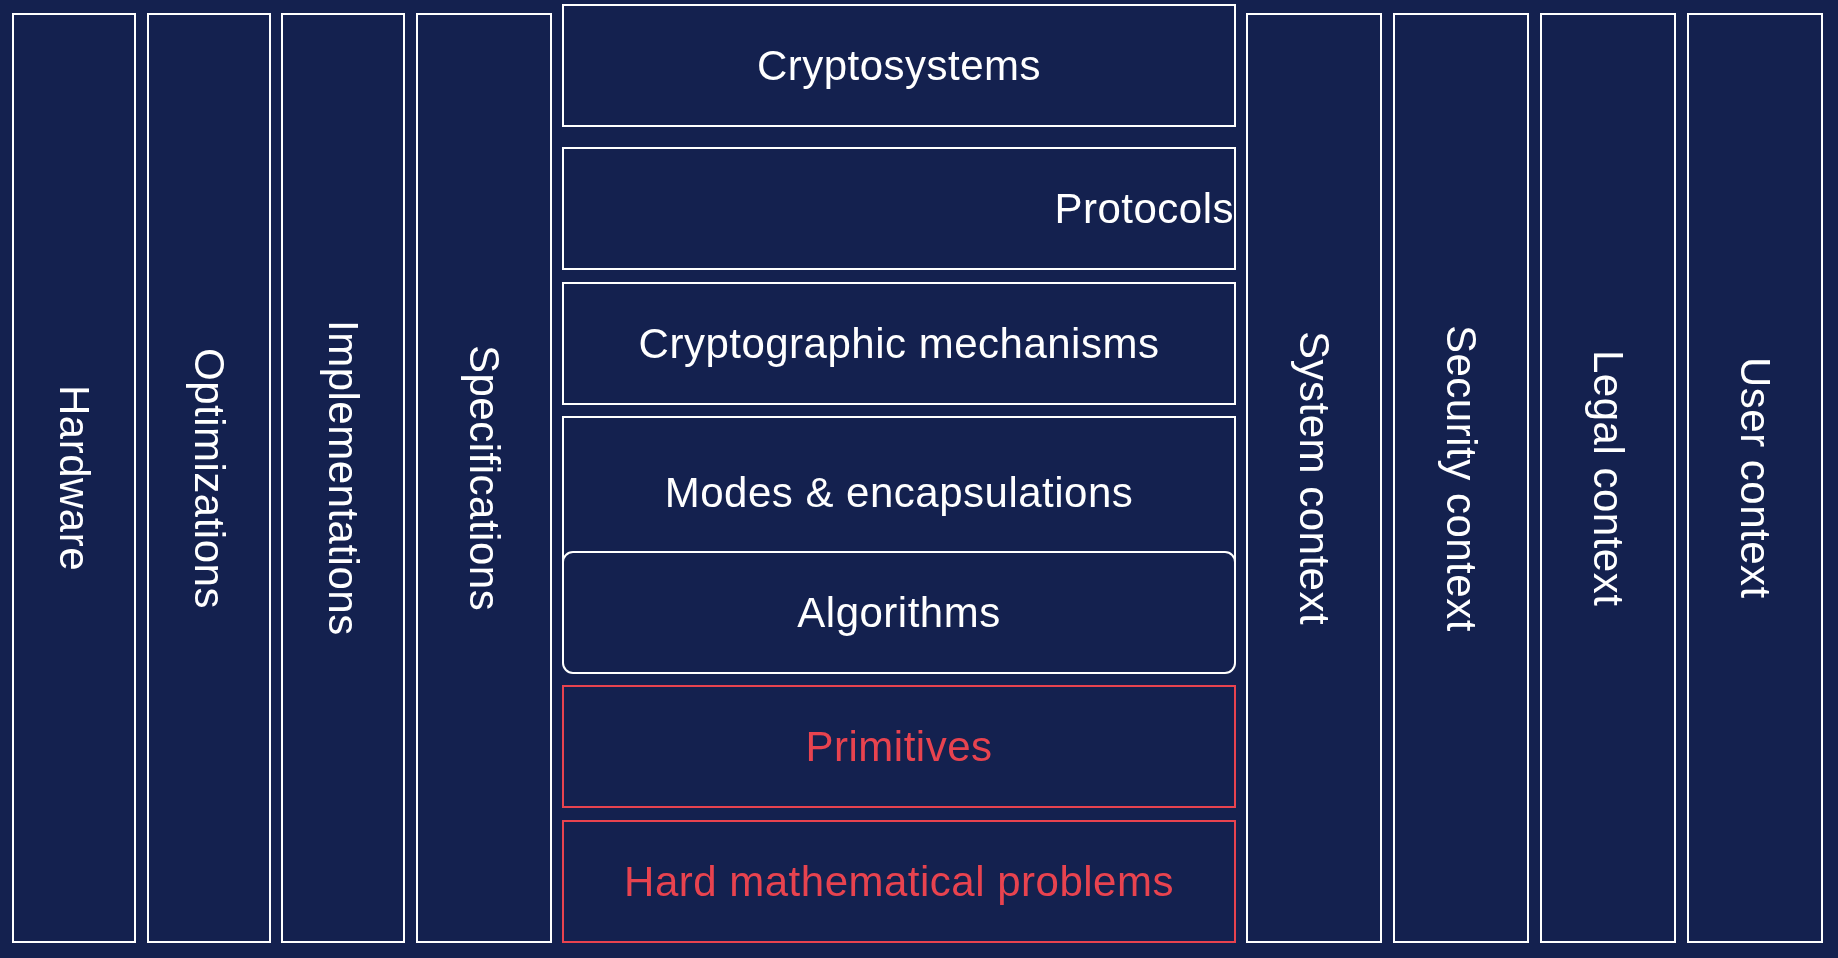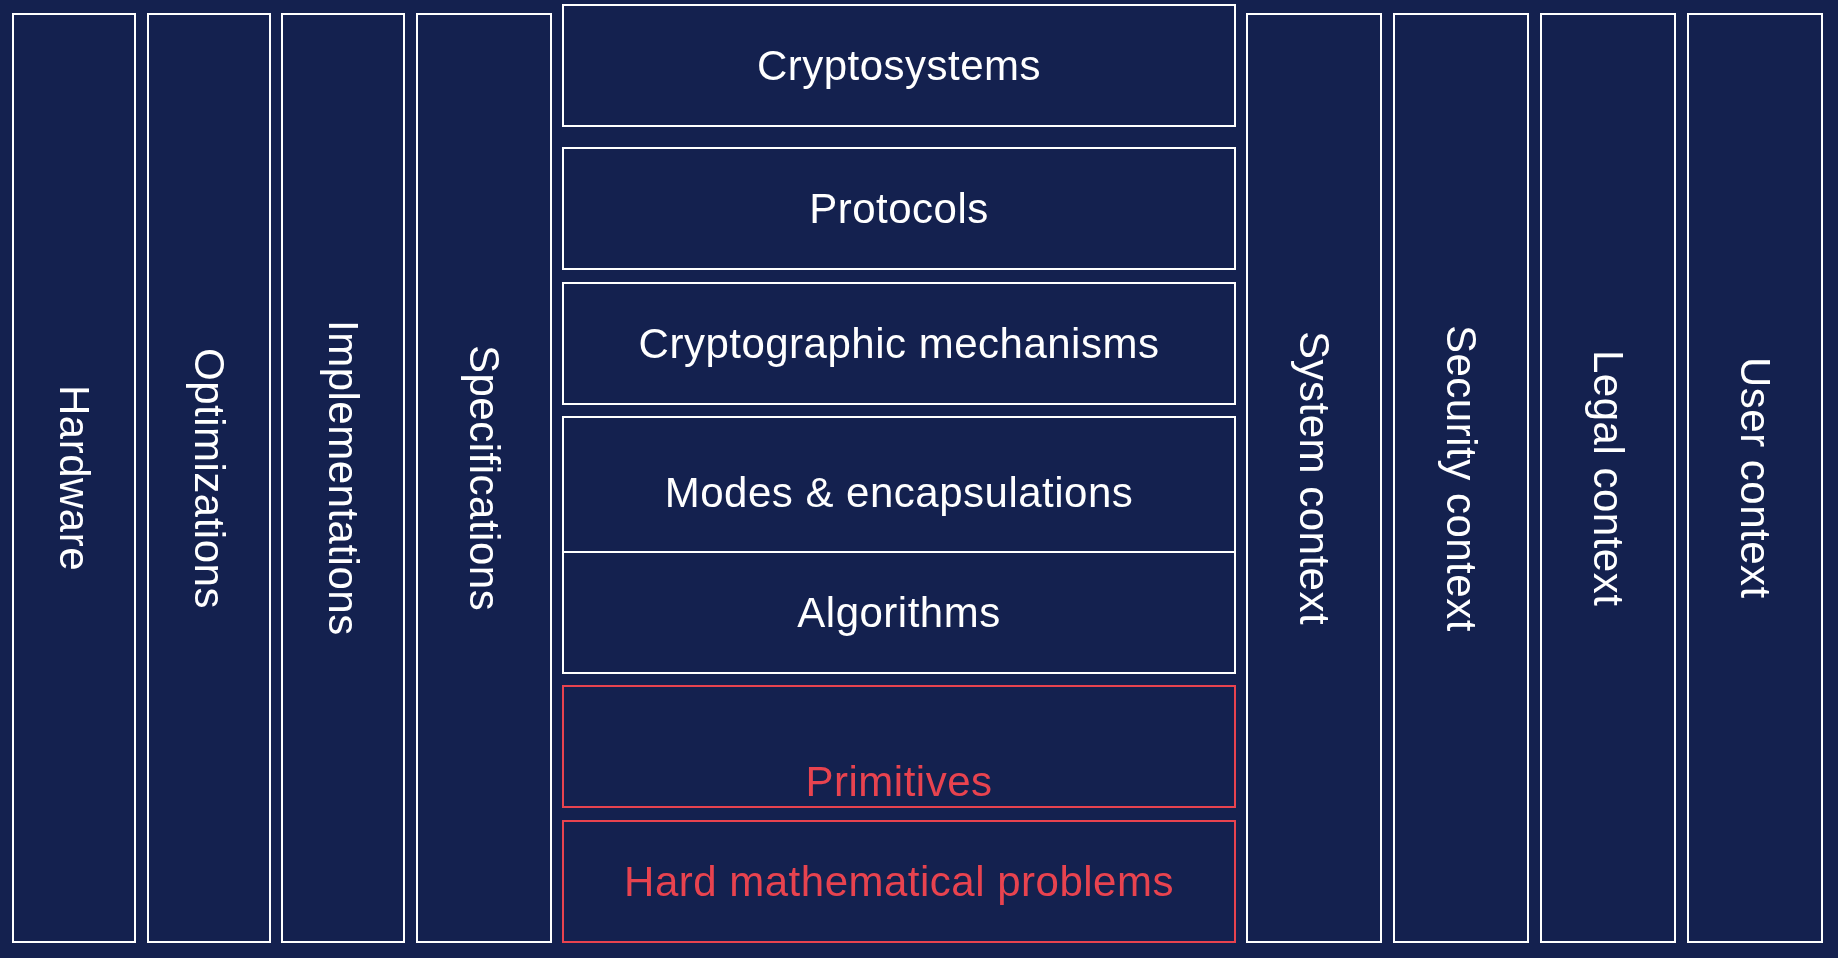--- a/index.html
+++ b/index.html
@@ -54,33 +54,33 @@
 <div class="box" style="left:281px; top:13px; width:124px; height:930px;">
   <span class="vlabel">Implementations</span>
 </div>
 <div class="box" style="left:416px; top:13px; width:136px; height:930px;">
   <span class="vlabel">Specifications</span>
 </div>
 
 <div class="box" style="left:562px; top:4px; width:674px; height:123px;">
   <span class="hlabel">Cryptosystems</span>
 </div>
-<div class="box" style="left:562px; top:147px; width:674px; height:123px;">
+<div class="box" style="left:562px; top:147px; width:674px; height:123px;justify-content:flex-end;">
   <span class="hlabel">Protocols</span>
 </div>
 <div class="box" style="left:562px; top:282px; width:674px; height:123px;">
   <span class="hlabel">Cryptographic mechanisms</span>
 </div>
 <div class="box" style="left:562px; top:416px; width:674px; height:154px;">
   <span class="hlabel">Modes &amp; encapsulations</span>
 </div>
-<div class="box" style="left:562px; top:551px; width:674px; height:123px;">
+<div class="box" style="left:562px; top:551px; width:674px; height:123px;border-radius:11px;">
   <span class="hlabel">Algorithms</span>
 </div>
-<div class="box red" style="left:562px; top:685px; width:674px; height:123px;align-items:flex-end;">
+<div class="box red" style="left:562px; top:685px; width:674px; height:123px;">
   <span class="hlabel">Primitives</span>
 </div>
 <div class="box red" style="left:562px; top:820px; width:674px; height:123px;text-align:right;">
   <span class="hlabel">Hard mathematical problems</span>
 </div>
 
 <div class="box" style="left:1246px; top:13px; width:136px; height:930px;">
   <span class="vlabel">System context</span>
 </div>
 <div class="box" style="left:1393px; top:13px; width:136px; height:930px;">

